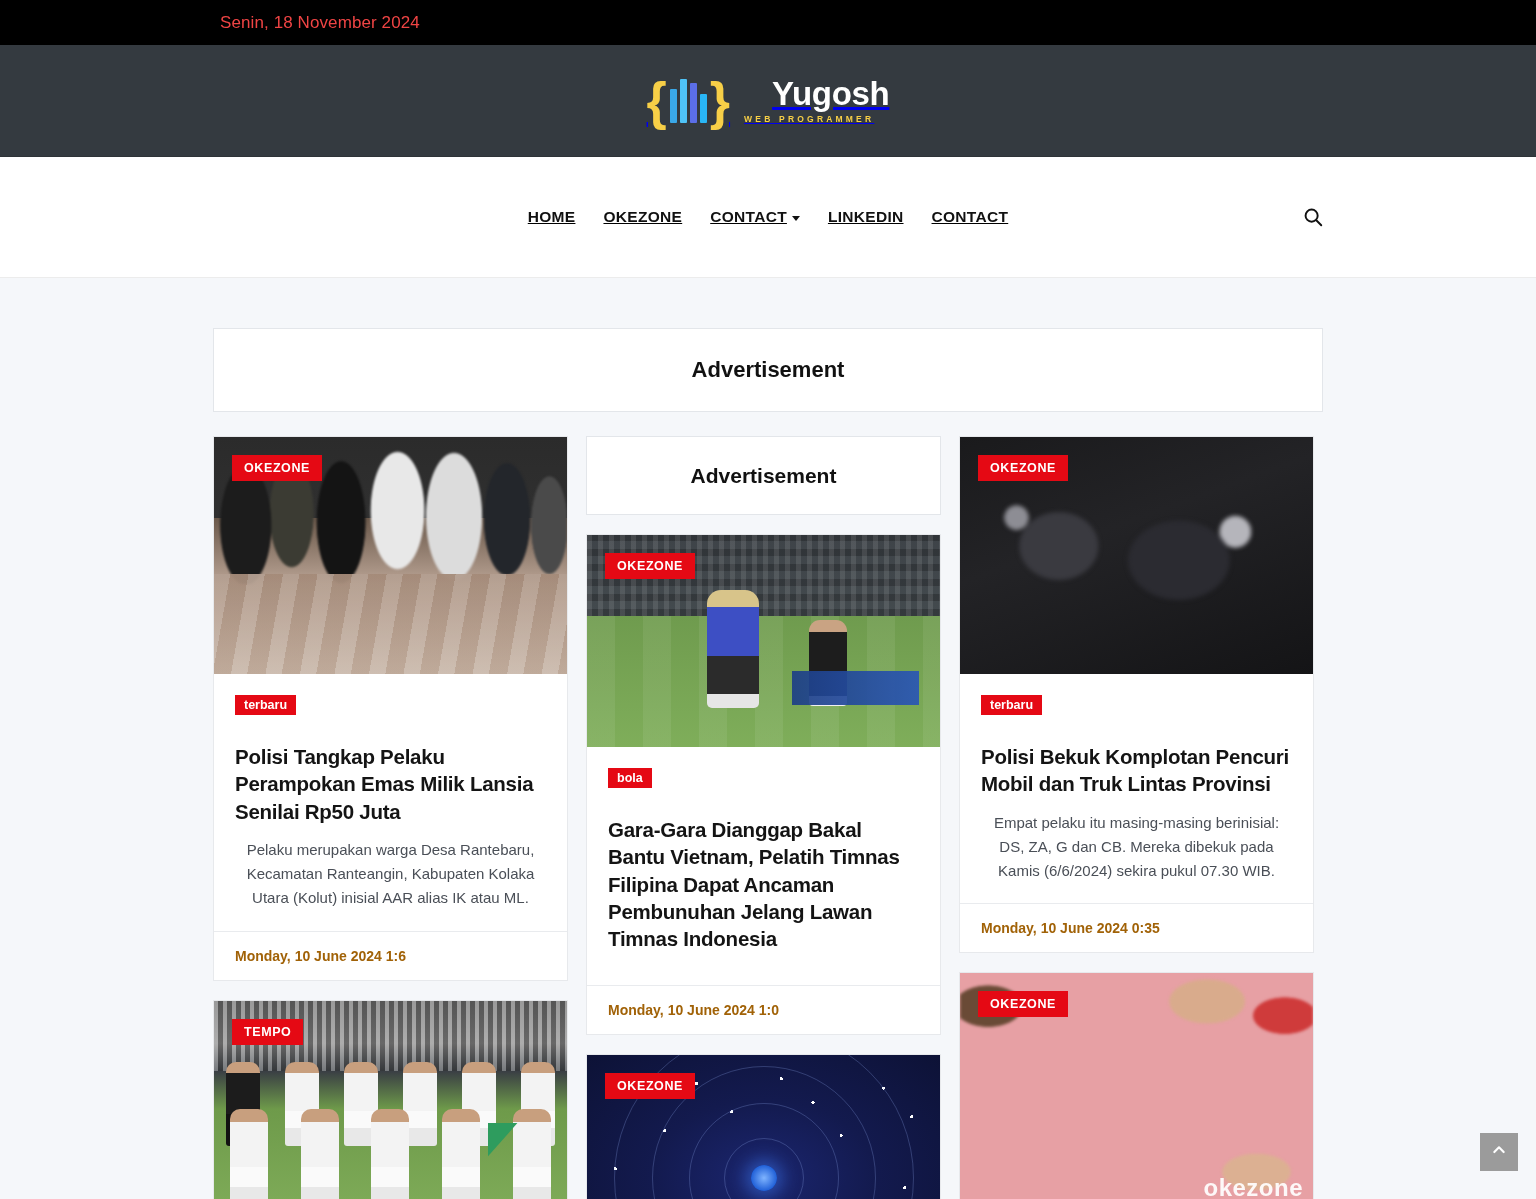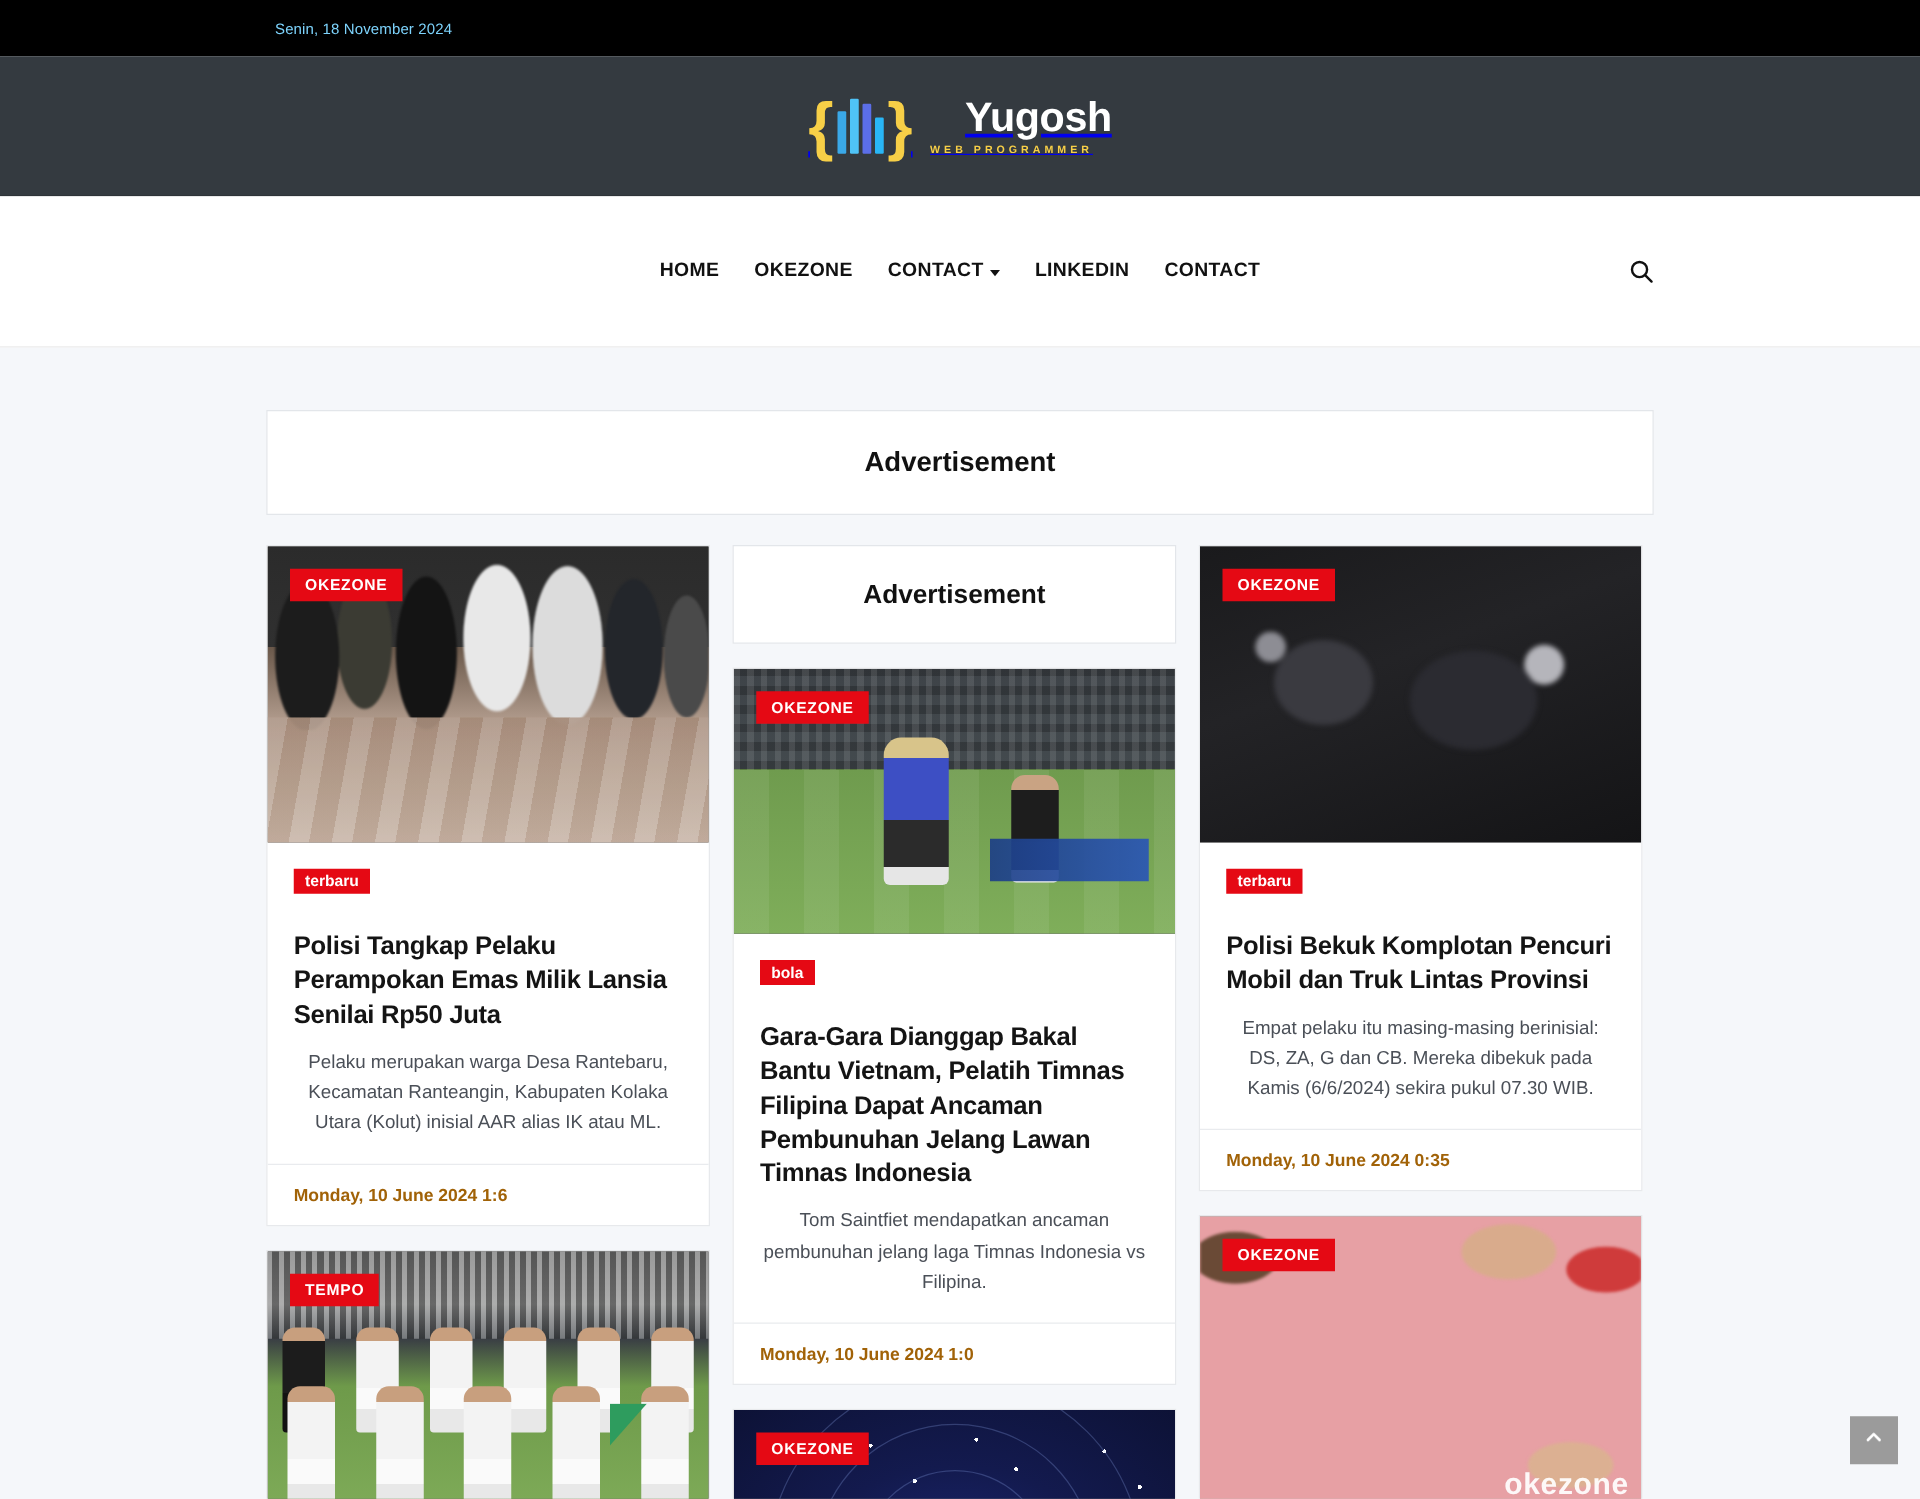--- a/index.html
+++ b/index.html
@@ -13,22 +13,22 @@
 
   
   .topbar {
     height: 45px;
     background: #000000;
     display: flex;
     align-items: center;
     padding: 0 0 0 220px;
   }
   .topbar-date {
-    color: #7dd3fc;
-    font-size: 12px;
+    color: #ef4444;
+    font-size: 17px;
     font-weight: 400;
     letter-spacing: 0.1px;
   }
 
   
   .logo-header {
     height: 112px;
     background: #343a40;
     display: flex;
     align-items: center;
@@ -82,20 +82,21 @@
   }
 
   
   .navbar {
     height: 121px;
     background: #ffffff;
     display: flex;
     align-items: center;
     position: relative;
     border-bottom: 1px solid #ececec;
+    text-decoration: underline;
   }
   .nav-menu {
     display: flex;
     align-items: center;
     gap: 28px;
     margin: 0 auto;
     list-style: none;
   }
   .nav-item {
     color: #111111;
@@ -539,21 +540,20 @@
             <div class="ph ph-pitch">
               <span class="pitch-figA"></span>
               <span class="pitch-figB"></span>
               <span class="pitch-board"></span>
             </div>
             <span class="src-badge">OKEZONE</span>
           </div>
           <div class="card-body">
             <span class="cat-badge">bola</span>
             <h2 class="card-title">Gara-Gara Dianggap Bakal Bantu Vietnam, Pelatih Timnas Filipina Dapat Ancaman Pembunuhan Jelang Lawan Timnas Indonesia</h2>
-            <p class="card-excerpt">Tom Saintfiet mendapatkan ancaman pembunuhan jelang laga Timnas Indonesia vs Filipina.</p>
           </div>
           <div class="card-foot">Monday, 10 June 2024 1:0</div>
         </article>
 
         <article class="card">
           <div class="thumb">
             <div class="ph ph-zodiac">
               <span class="zring r1"></span>
                 <span class="zring r2"></span>
               <span class="zring r3"></span>

